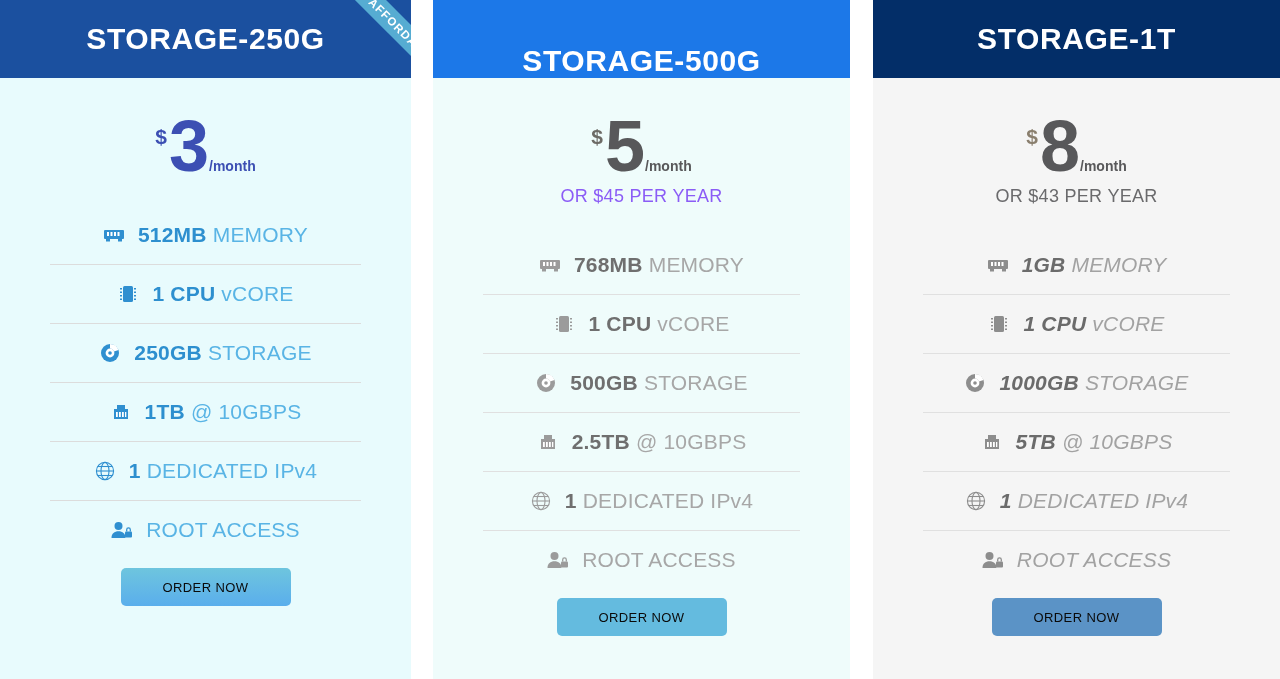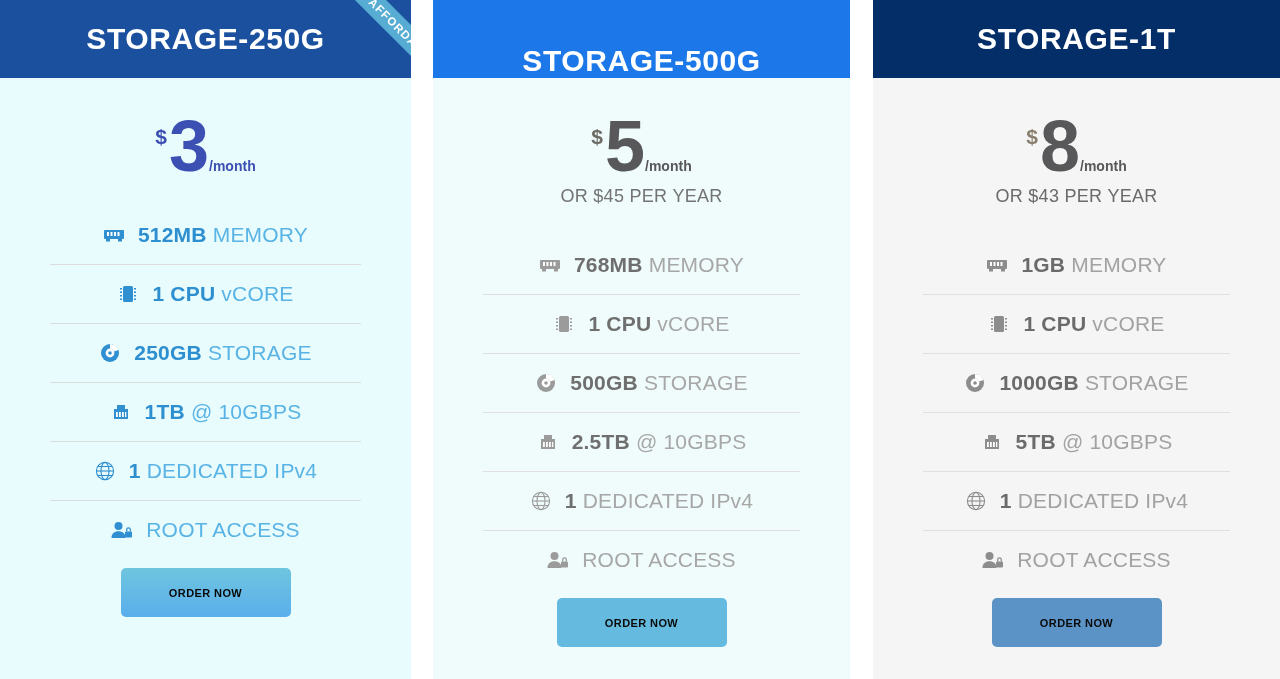--- a/index.html
+++ b/index.html
@@ -100,21 +100,21 @@
     margin-left: 1px;
   }
   .per-year {
     font-size: 18px;
     margin-top: 9px;
     letter-spacing: 0.3px;
   }
   .plan-1 .currency, .plan-1 .amount, .plan-1 .per, .plan-1 .per-year { color: #3c4fb3; }
   .plan-2 .currency { color: #6d6b66; }
   .plan-2 .amount, .plan-2 .per { color: #58585a; }
-  .plan-2 .per-year { color: #737373; }
+  .plan-2 .per-year { color: #8b5cf6; }
   .plan-3 .currency { color: #8a7f6e; }
   .plan-3 .amount, .plan-3 .per { color: #58585a; }
   .plan-3 .per-year { color: #6a6a6c; }
 
   
   .features {
     margin-top: 28px;
     flex: none;
   }
   .feature-row {
@@ -137,42 +137,42 @@
   .plan-3 .feature-row + .feature-row::before { background: #e0e0e0; }
 
   .feature-icon { width: 22px; height: 22px; display: flex; align-items: center; justify-content: center; flex: none; }
   .feature-icon svg { display: block; }
   .feature-text { font-size: 21px; letter-spacing: 0.2px; white-space: nowrap; }
   .feature-text b { font-weight: bold; }
   .plan-1 .feature-text { color: #59b4e5; }
   .plan-1 .feature-text b { color: #2d8fcf; }
   .plan-2 .feature-text { color: #a7a7a7; }
   .plan-2 .feature-text b { color: #6f6f6f; }
-  .plan-3 .feature-text { color: #a2a2a2; }
+  .plan-3 .feature-text { color: #a2a2a2; font-style: italic; }
   .plan-3 .feature-text b { color: #6b6b6b; }
 
   .plan-1 .feature-icon svg { fill: #2f8fd0; }
   .plan-2 .feature-icon svg { fill: #9b9b9b; }
   .plan-3 .feature-icon svg { fill: #8d8d8d; }
 
   
   .btn-area {
     flex: 1;
     display: flex;
     align-items: flex-start;
     justify-content: center;
     padding-top: 9px;
   }
   .order-btn {
     width: 170px;
-    height: 49px;
+    height: 38px;
     border: none;
     border-radius: 5px;
-    font-size: 11px;
-    font-weight: bold;
+    font-size: 13px;
+    font-weight: normal;
     letter-spacing: 0.4px;
     color: #0a0a0a;
     cursor: pointer;
     font-family: "Liberation Sans", sans-serif;
   }
   .plan-1 .order-btn { background: linear-gradient(to bottom, #6ec5de 0%, #5aaeec 100%); }
   .plan-2 .order-btn { background: #64bbdf; }
   .plan-3 .order-btn { background: #5b93c6; }
 </style>
 </head>

